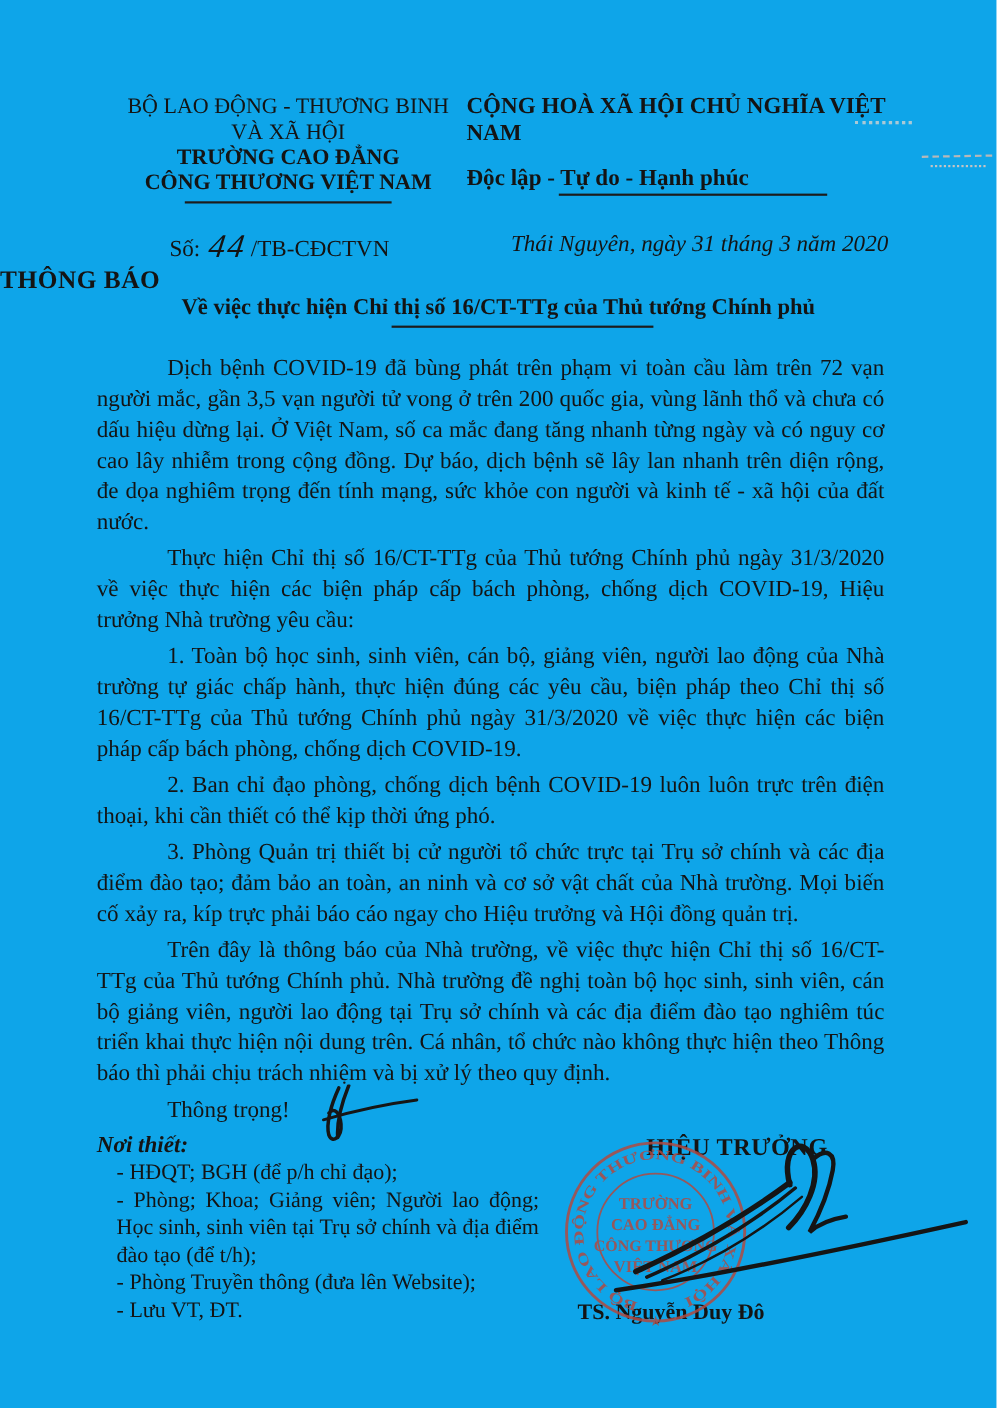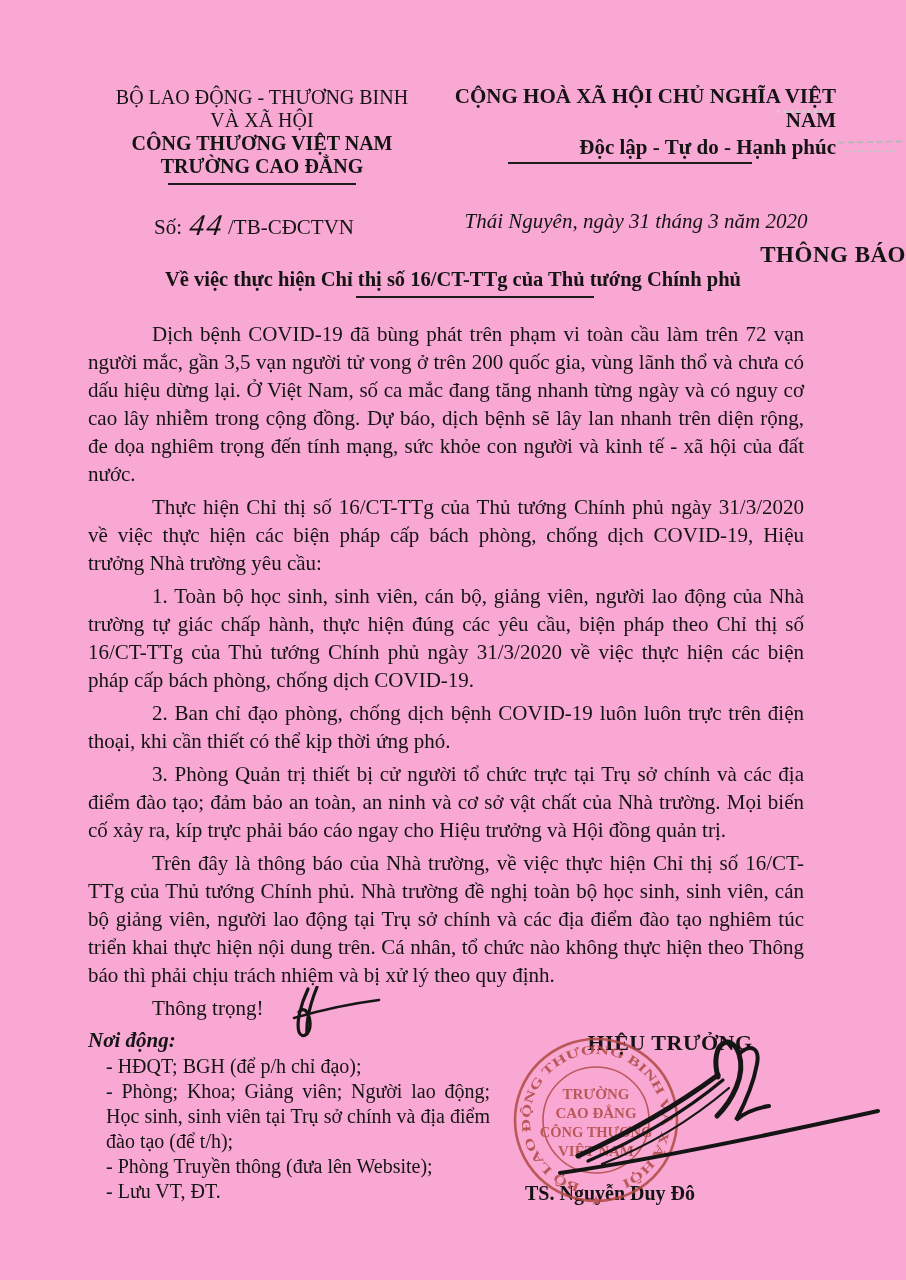--- a/index.html
+++ b/index.html
@@ -1,58 +1,58 @@
 <!DOCTYPE html>
 <html><head>
 <meta charset="utf-8">
 <style>
   * { box-sizing: border-box; }
   html, body { margin: 0; padding: 0; background: #ffffff; }
   .page {
     position: relative;
     width: 906px;
     height: 1280px;
-    background: #f9a8d4;
+    background: #0ea5e9;
     font-family: "Liberation Serif", serif;
     color: #141414;
     overflow: hidden;
   }
 
   
   .header-left {
     position: absolute; left: 92px; top: 86px; width: 340px;
     text-align: center; line-height: 23px; font-size: 20px;
   }
   .header-left .reg { font-weight: normal; }
   .header-left .bold { font-weight: bold; }
   .hl-underline { width: 188px; border-top: 2px solid #1c1c1c; margin: 5px auto 0 auto; }
 
   .header-right {
     position: absolute; left: 424px; top: 84px; width: 412px;
-    text-align: right;
+    text-align: left;
   }
   .header-right .nation { font-weight: bold; font-size: 21px; line-height: 24px; }
-  .header-right .motto  { font-weight: bold; font-size: 21px; line-height: 26px; margin-top: 2px; }
+  .header-right .motto  { font-weight: bold; font-size: 21px; line-height: 26px; margin-top: 16px; }
   .hr-underline { width: 244px; border-top: 2px solid #1c1c1c; margin: 2px auto 0 auto; }
 
   .doc-number {
     position: absolute; left: 154px; top: 207px; font-size: 21px; white-space: nowrap;
   }
   .doc-number .hand {
     display: inline-block; font-size: 30px; font-style: italic;
     transform: skewX(-8deg) translateY(1px); letter-spacing: 2px; margin: 0 4px 0 8px;
   }
   .date-line {
     position: absolute; left: 436px; top: 209px; width: 400px; text-align: center;
     font-weight: normal; font-style: italic; font-size: 21px; white-space: nowrap;
   }
 
   
   .doc-title {
-    position: absolute; left: 0; top: 242px; width: 906px; text-align: right;
+    position: absolute; left: 0; top: 242px; width: 906px; text-align: left;
     font-weight: bold; font-size: 23px; letter-spacing: 0.5px;
   }
   .doc-subtitle {
     position: absolute; left: 0; top: 268px; width: 906px; text-align: center;
     font-weight: bold; font-size: 20.5px;
   }
   .subtitle-underline {
     position: absolute; left: 356px; top: 296px; width: 238px;
     border-top: 2px solid #1c1c1c;
   }
@@ -91,22 +91,22 @@
   .smudge-3 { left: 846px; top: 150px; width: 50px; border-top: 2px dotted #c4c4c4; }
 </style>
 </head>
 <body>
 
 <div class="page">
 
   <div class="header-left">
     <div class="reg">BỘ LAO ĐỘNG - THƯƠNG BINH</div>
     <div class="reg">VÀ XÃ HỘI</div>
+    <div class="bold">TRƯỜNG CAO ĐẲNG</div>
     <div class="bold">CÔNG THƯƠNG VIỆT NAM</div>
-    <div class="bold">TRƯỜNG CAO ĐẲNG</div>
     <div class="hl-underline"></div>
   </div>
 
   <div class="header-right">
     <div class="nation">CỘNG HOÀ XÃ HỘI CHỦ NGHĨA VIỆT NAM</div>
     <div class="motto">Độc lập - Tự do - Hạnh phúc</div>
     <div class="hr-underline"></div>
   </div>
 
   <div class="doc-number">
@@ -139,21 +139,21 @@
         <g fill="none" stroke="#161616" stroke-linecap="round">
           <path d="M 24,3 C 17,18 12,36 15,46 C 18,54 27,48 26,36 C 25,26 20,20 15,26" stroke-width="3.2"></path>
           <path d="M 33,1 C 27,16 22,34 23,48" stroke-width="3.2"></path>
           <path d="M 10,32 C 34,25 64,18 95,14" stroke-width="2.6"></path>
         </g>
       </svg>
     </div>
   </div>
 
   <div class="recipients">
-    <div class="rec-label">Nơi động:</div>
+    <div class="rec-label">Nơi thiết:</div>
     <div>
 
         <div class="rec-item">- HĐQT; BGH (để p/h chỉ đạo);</div>
 
         <div class="rec-item">- Phòng; Khoa; Giảng viên; Người lao động; Học sinh, sinh viên tại Trụ sở chính và địa điểm đào tạo (để t/h);</div>
 
         <div class="rec-item">- Phòng Truyền thông (đưa lên Website);</div>
 
         <div class="rec-item">- Lưu VT, ĐT.</div>
       </div>

